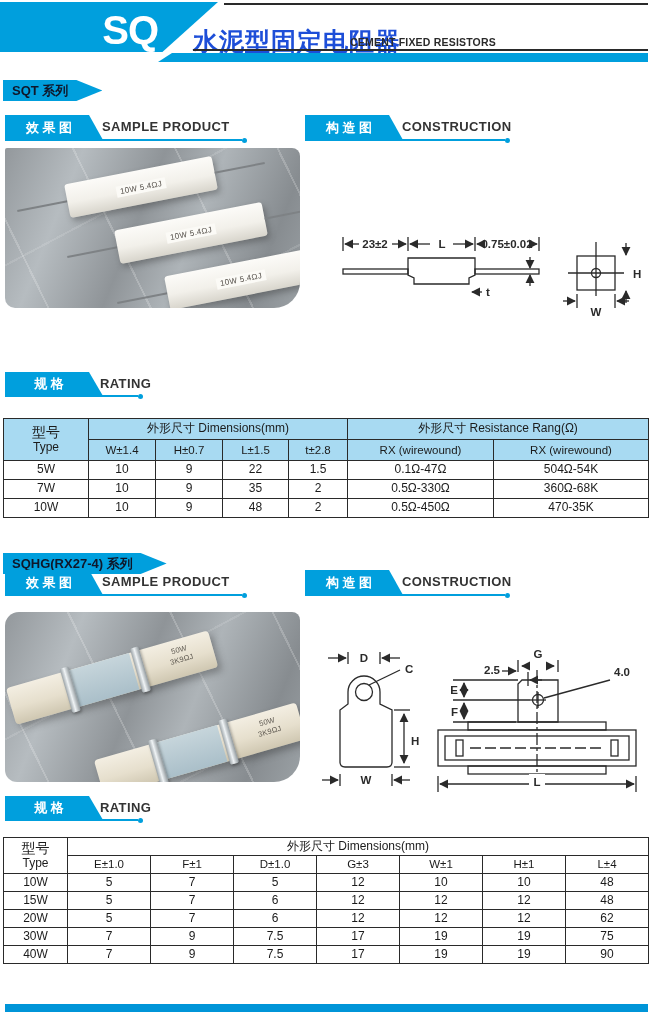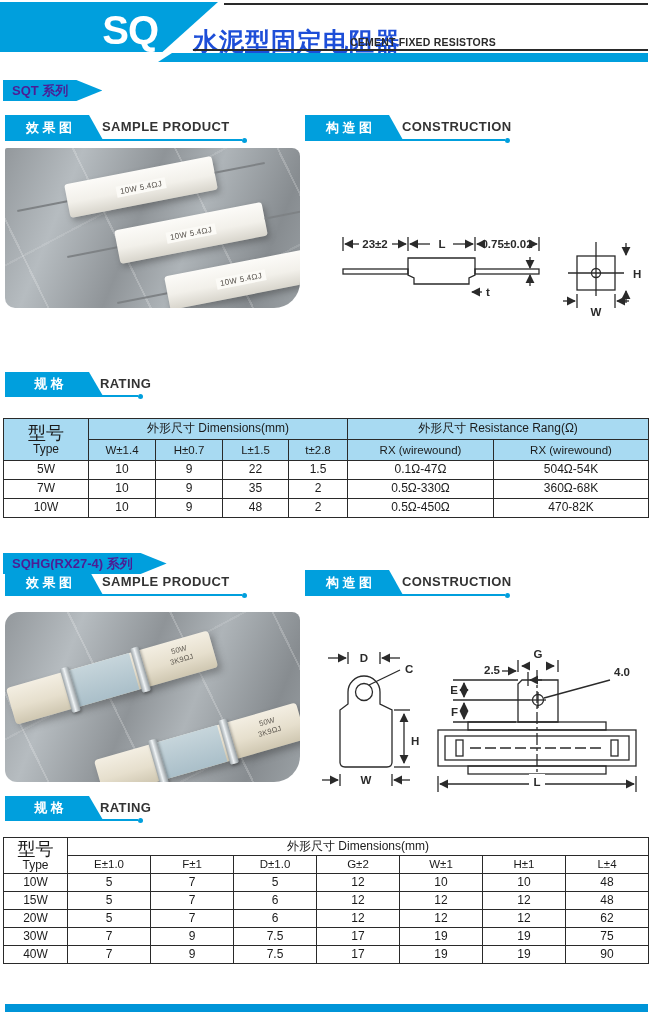--- a/index.html
+++ b/index.html
@@ -12,21 +12,21 @@
   .logo{position:absolute;left:84px;top:9px;width:74px;text-align:right;
         font-size:40px;font-weight:bold;color:#fff;letter-spacing:-1px;line-height:42px;}
   .top-rule{position:absolute;left:224px;top:3px;width:424px;height:2px;background:#2a2a2a;}
   .title-cn{position:absolute;left:193px;top:25px;font-size:25px;font-weight:bold;color:#1d4ed8;letter-spacing:1px;}
   .title-en{position:absolute;left:350px;top:36px;font-size:10.5px;font-weight:bold;color:#2a2a2a;letter-spacing:.2px;}
   .title-rule{position:absolute;left:193px;top:49px;width:455px;height:2px;background:#2a2a2a;}
   .strip{position:absolute;left:158px;top:53px;width:490px;height:9px;background:#009FDD;
          clip-path:polygon(14px 0,100% 0,100% 100%,0 100%);}
 
   
-  .series-tag{position:absolute;left:3px;height:21px;background:#009FDD;color:#4c1d95;
+  .series-tag{position:absolute;left:3px;height:21px;background:#009FDD;color:#0f172a;
               font-size:13px;font-weight:bold;display:flex;align-items:center;padding:0 34px 0 9px;
               clip-path:polygon(0 0,calc(100% - 26px) 0,100% 50%,calc(100% - 26px) 100%,0 100%);}
 
   
   .lbl-line{position:absolute;height:2px;background:#009FDD;}
   .lbl-dot{position:absolute;width:5px;height:5px;border-radius:50%;background:#009FDD;}
   .lbl-box{position:absolute;height:25px;background:#009FDD;color:#fff;font-size:13px;font-weight:bold;
            display:flex;align-items:center;justify-content:center;
            clip-path:polygon(0 0,calc(100% - 14px) 0,100% 100%,0 100%);padding-right:10px;width:88px;}
   .lbl-en{position:absolute;font-size:13px;font-weight:bold;color:#333;letter-spacing:.4px;}
@@ -66,21 +66,21 @@
   .diagram{position:absolute;}
   .diagram text{font-family:"Liberation Sans",sans-serif;font-size:11.5px;font-weight:bold;fill:#2a2a2a;}
 
   
   table.spec{position:absolute;left:3px;border-collapse:collapse;table-layout:fixed;width:645px;
              font-size:12px;color:#1b1b1b;text-align:center;}
   table.spec td{border:1.6px solid #2a2a2a;padding:0;line-height:1.12;overflow:hidden;}
   table.spec .hd{background:#A8DAF2;}
   table.spec .whd{background:#ffffff;}
   .typecell{font-size:12px;}
-  .typecell .cn{display:block;font-size:18px;}
+  .typecell .cn{display:block;font-size:14px;}
   .typecell .en{display:block;font-size:12px;}
   .subhd{font-size:11.5px;}
 
   .footer-bar{position:absolute;left:5px;top:1004px;width:643px;height:8px;background:#0095D8;}
 </style>
 </head>
 <body>
 
 <div id="page">
 
@@ -220,21 +220,21 @@
       <td>0.5Ω-330Ω</td>
       <td>360Ω-68K</td>
     </tr>
     <tr style="height:19px">
       <td>10W</td>
       <td>10</td>
       <td>9</td>
       <td>48</td>
       <td>2</td>
       <td>0.5Ω-450Ω</td>
-      <td>470-82K</td>
+      <td>470-35K</td>
     </tr>
   </tbody>
     </table>
 
   <div class="series-tag" style="top:553px;">SQHG(RX27-4) 系列</div>
 
   <div class="lbl-line" style="left:5px;top:594px;width:237px;"></div>
   <div class="lbl-dot" style="left:242px;top:593px;"></div>
   <div class="lbl-box" style="left:5px;top:570px;">效 果 图</div>
   <div class="lbl-en" style="left:102px;top:574px;">SAMPLE PRODUCT</div>
@@ -353,21 +353,21 @@
       <td rowspan="2" class="whd typecell">
         <span class="cn">型号</span>
         <span class="en">Type</span>
       </td>
       <td colspan="7" class="whd">外形尺寸 Dimensions(mm)</td>
     </tr>
     <tr style="height:18px">
       <td class="whd subhd">E±1.0</td>
       <td class="whd subhd">F±1</td>
       <td class="whd subhd">D±1.0</td>
-      <td class="whd subhd">G±2</td>
+      <td class="whd subhd">G±3</td>
       <td class="whd subhd">W±1</td>
       <td class="whd subhd">H±1</td>
       <td class="whd subhd">L±4</td>
     </tr>
     <tr style="height:18px">
       <td>10W</td>
       <td>5</td>
       <td>7</td>
       <td>5</td>
       <td>12</td>

